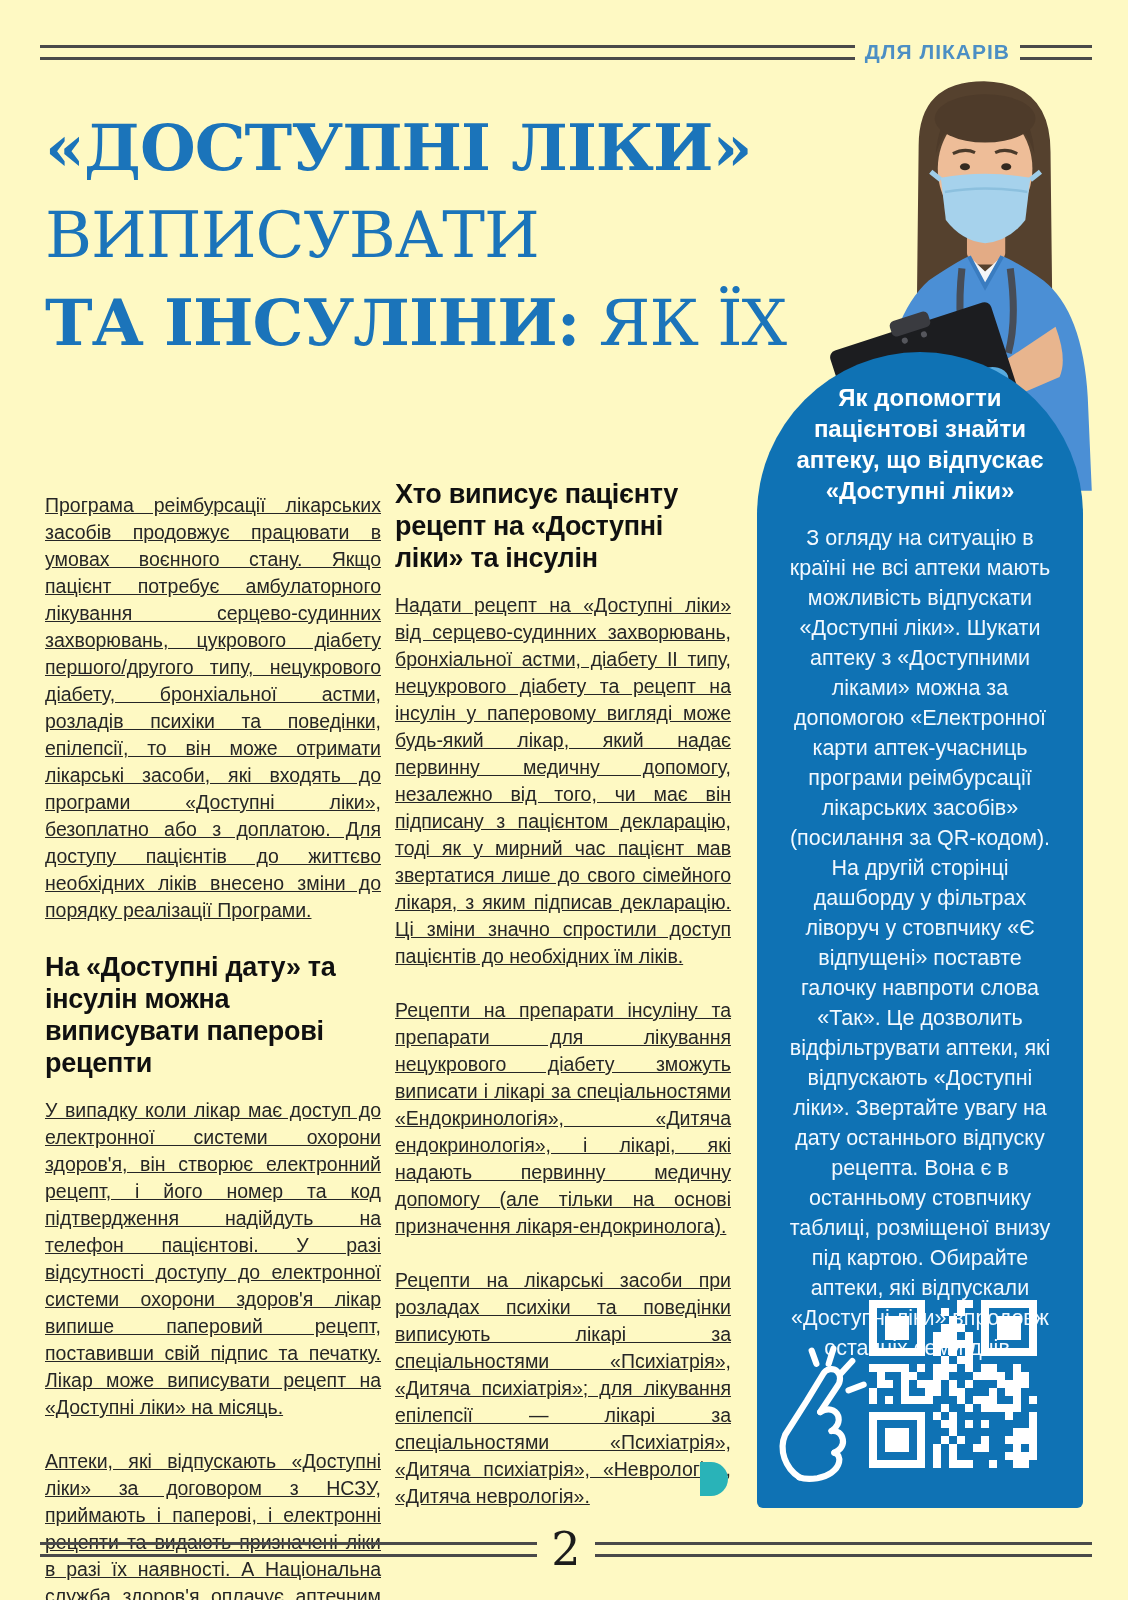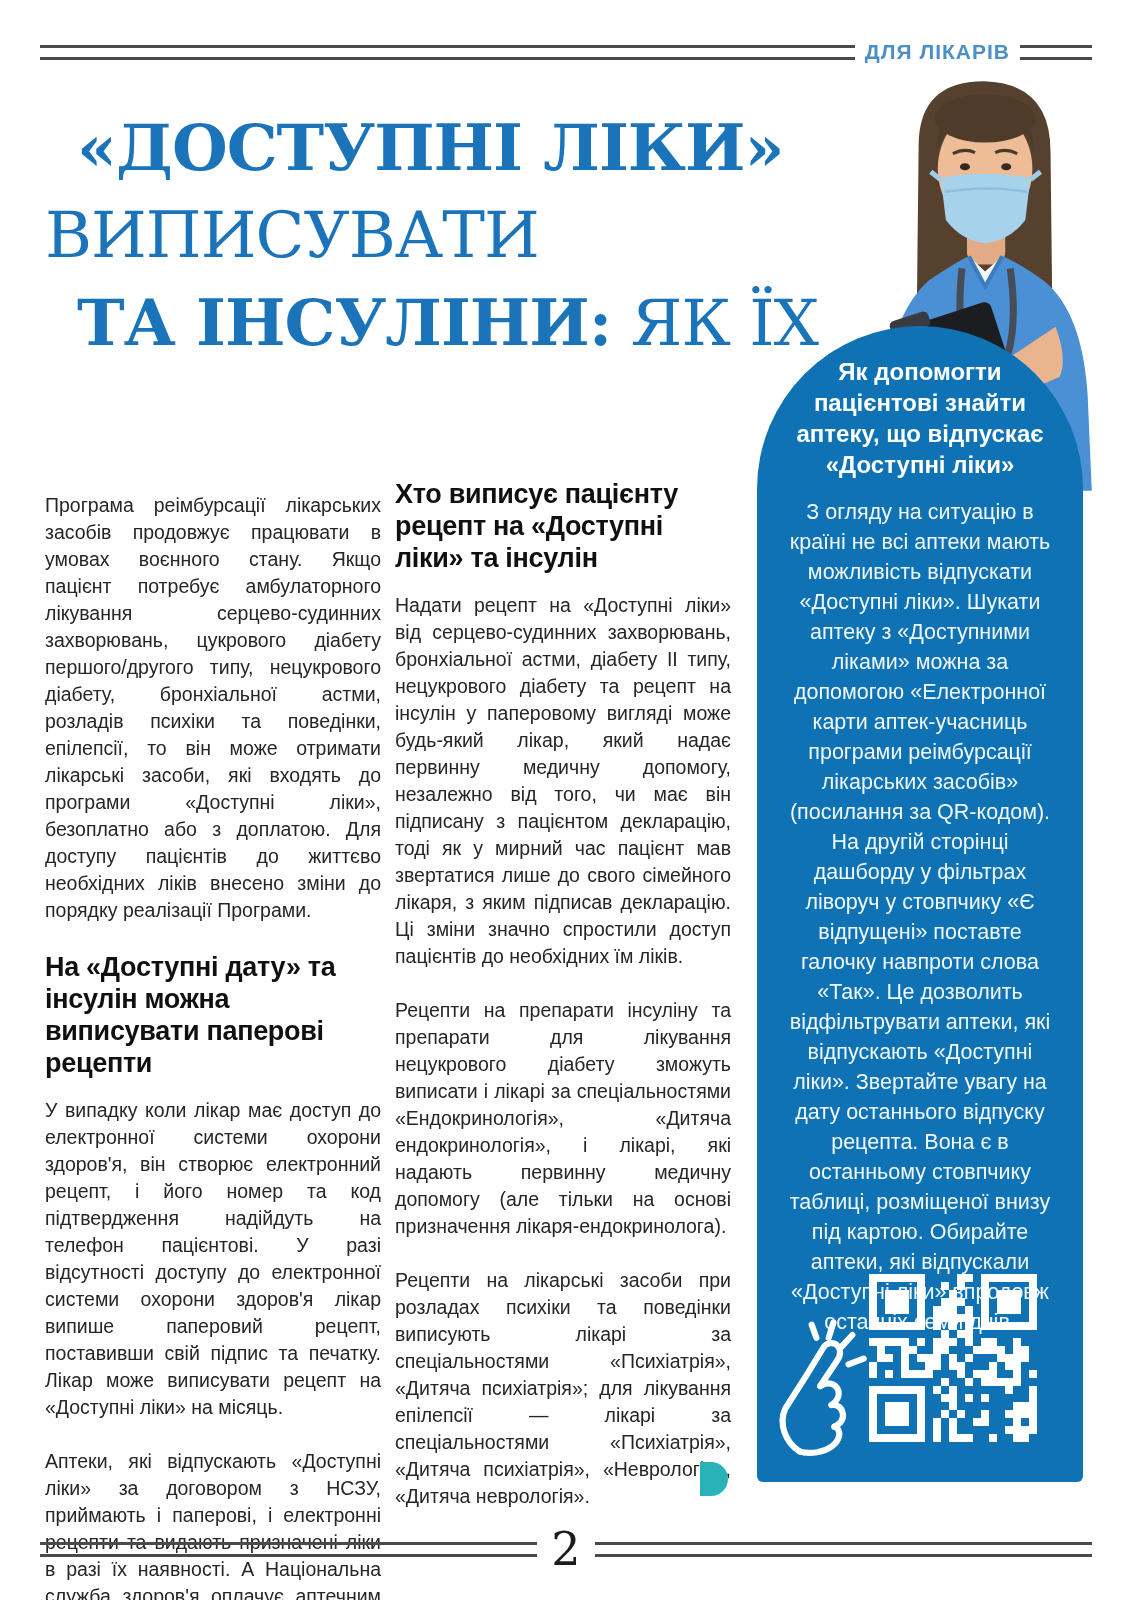--- a/index.html
+++ b/index.html
@@ -1,51 +1,51 @@
 <!DOCTYPE html>
 <html><head>
 <meta charset="utf-8">
 <style>
   html,body{margin:0;padding:0;background:#e9e9e9;}
   .page{
-    position:relative;width:1128px;height:1600px;background:#ffffff;
+    position:relative;width:1128px;height:1600px;background:#fef9c3;
     font-family:"Liberation Sans", sans-serif;color:#222;overflow:hidden;
     margin:0 auto;
   }
   
   .rule{height:9px;border-top:3px solid #4a4a4a;border-bottom:3px solid #4a4a4a;}
   .pageheader{position:absolute;left:40px;right:36px;top:40px;display:flex;align-items:center;gap:10px;}
   .pageheader .rule-left{flex:1;}
   .pageheader .rule-right{width:72px;}
   .header-label{color:#4c8fc4;font-size:21px;font-weight:600;letter-spacing:1px;white-space:nowrap;}
   .pagefooter{position:absolute;left:40px;right:36px;top:1524px;display:flex;align-items:center;gap:14px;}
   .pagefooter .rule-side{flex:1;}
   .page-number{font-family:"DejaVu Serif", serif;font-size:46px;color:#1c1c1c;line-height:50px;}
   
   .main-title{
     position:absolute;left:45px;top:104px;width:790px;
     font-family:"DejaVu Serif", serif;color:#1b74ba;
     font-size:64px;line-height:87px;letter-spacing:-1px;
   }
-  .main-title .b{font-weight:bold;margin-left:32px;}
+  .main-title .b{font-weight:bold;}
   .main-title .l{font-weight:normal;}
   
   .col{position:absolute;width:336px;font-size:19.5px;line-height:27px;text-align:justify;color:#262626;}
-  .col p{margin:0 0 27px 0;}
+  .col p{margin:0 0 27px 0;text-decoration:underline;}
   .col h2{font-size:27px;line-height:32px;color:#101010;margin:2px 0 18px 0;text-align:left;letter-spacing:-0.3px;}
   #col1{left:45px;top:492px;}
   #col2{left:395px;top:478px;}
   #col2 h2{margin-top:0;}
   .end-mark{
     position:absolute;left:700px;top:1462px;width:28px;height:34px;
     background:#29b3b8;border-radius:0 18px 18px 0;
   }
   
   .side-panel{
-    position:absolute;left:757px;top:326px;width:326px;height:1156px;
+    position:absolute;left:757px;top:352px;width:326px;height:1156px;
     background:#0f72b4;border-radius:166px 166px 6px 6px;
     box-sizing:border-box;padding:30px 24px 0 24px;z-index:2;
     color:#f2f9ff;text-align:center;
   }
   .side-panel h3{font-size:24px;line-height:31px;margin:0;color:#ffffff;}
   .side-panel .panel-body{font-size:21.5px;line-height:30px;margin-top:17px;}
   .panel-qr{position:absolute;left:112px;top:948px;width:168px;height:168px;}
   .panel-hand{position:absolute;left:14px;top:988px;width:104px;height:146px;}
   
   .nurse{position:absolute;left:818px;top:72px;width:307px;height:420px;z-index:1;}

